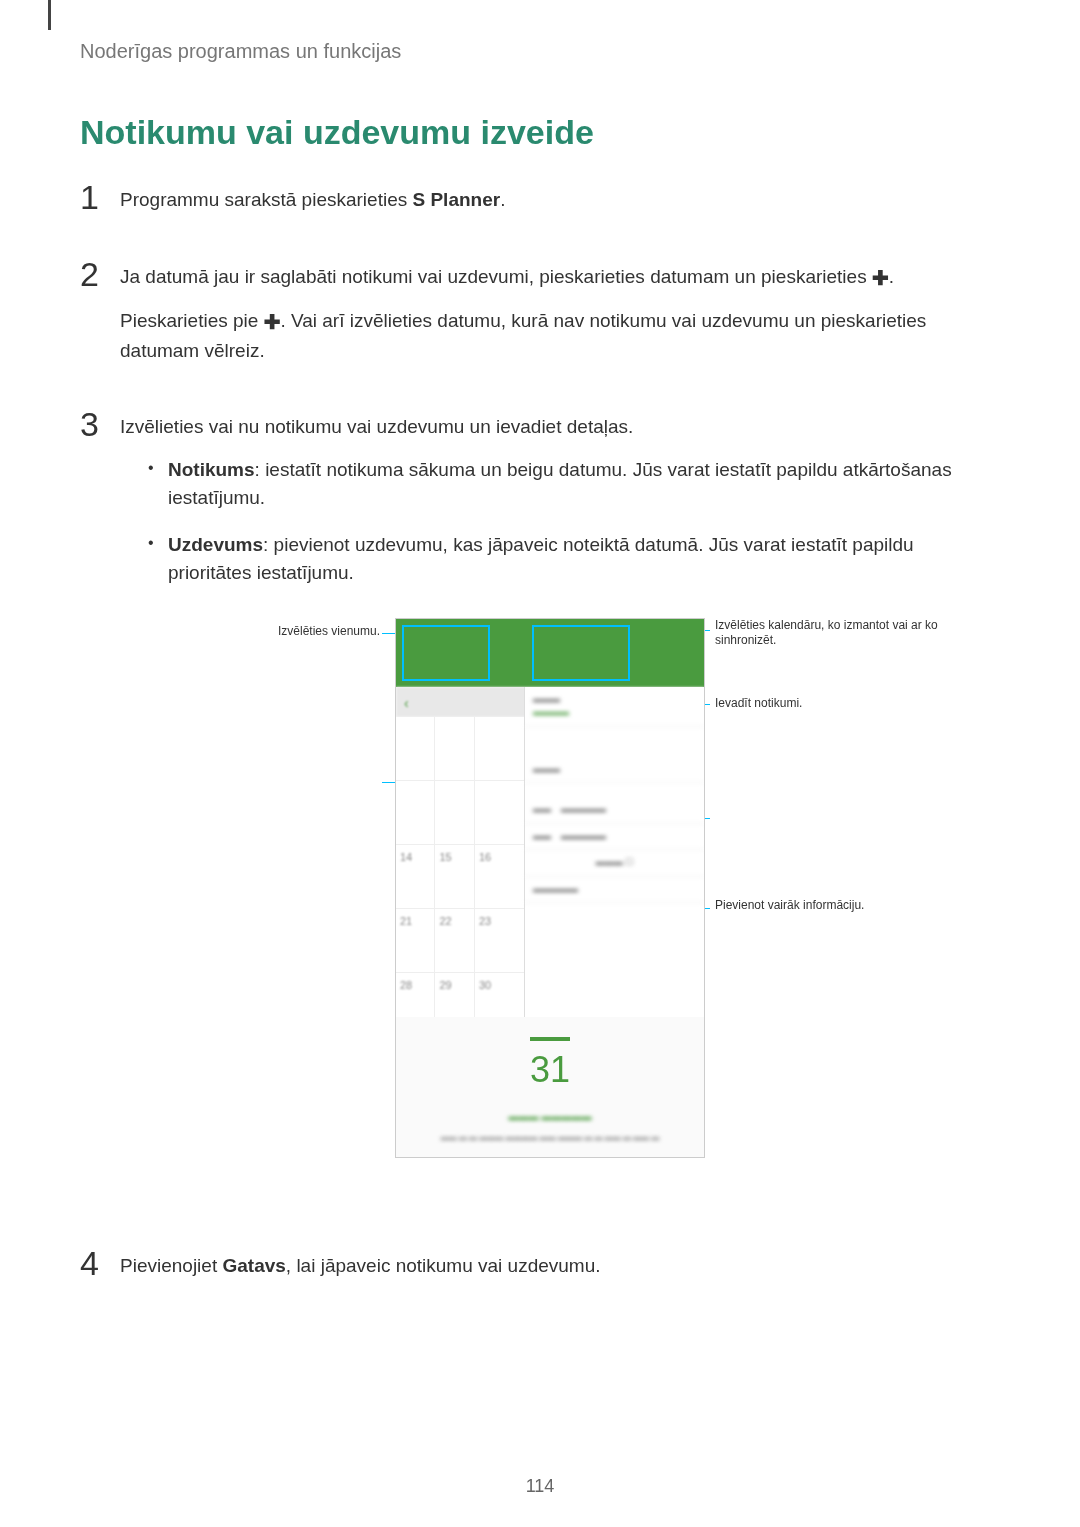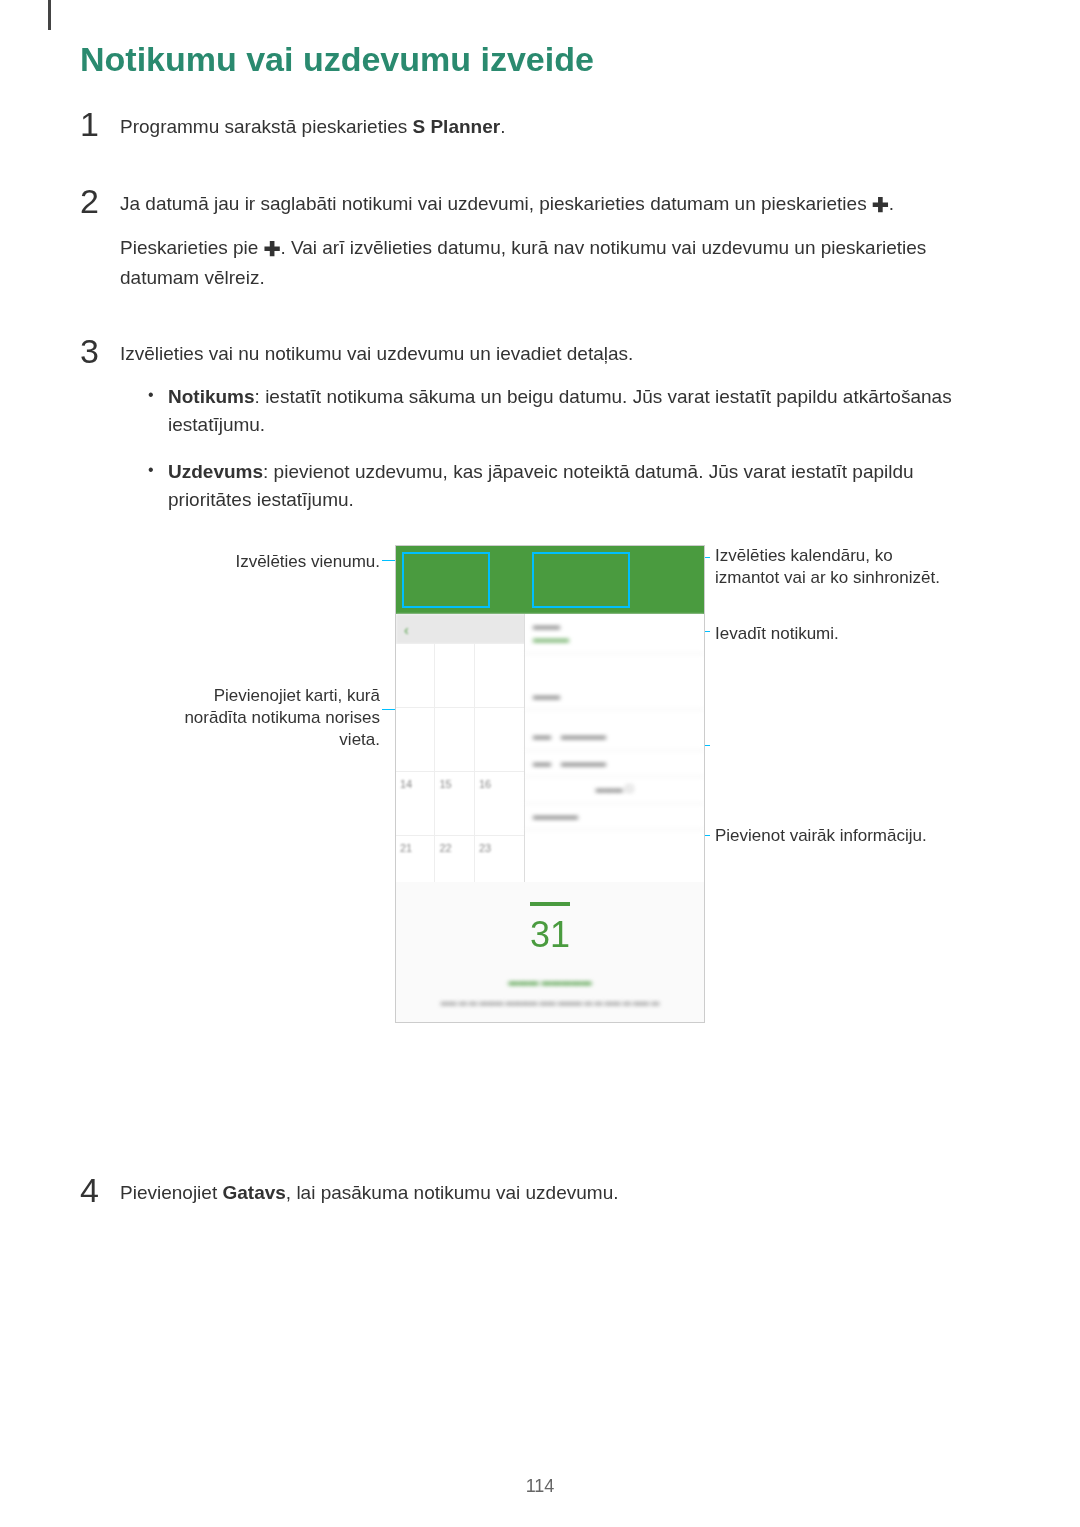--- a/index.html
+++ b/index.html
@@ -82,38 +82,38 @@
       flex: 1;
     }
     .diagram-container {
       position: relative;
       width: 780px;
       margin: 30px auto 40px auto;
       height: 560px;
     }
     .label {
       position: absolute;
-      font-size: 17px;
+      font-size: 12px;
       color: #333;
       line-height: 1.3;
     }
     .label.left {
       text-align: right;
       width: 210px;
     }
     .label.right {
       text-align: left;
       width: 230px;
     }
     .phone-screenshot {
       position: absolute;
       left: 225px;
       top: 0;
       width: 310px;
-      height: 478px;
+      height: 540px;
       border: 1px solid #ccc;
       background: #fafafa;
       overflow: hidden;
     }
     .phone-header {
       height: 68px;
       background: #4a9b3f;
       position: relative;
     }
     .tab-selector {
@@ -270,20 +270,21 @@
       font-size: 18px;
       color: #666;
     }
   </style>
 </head>
 <body>
 
 <div class="border-left"></div>
 
 <div class="page">
+  <div class="breadcrumb">Noderīgas programmas un funkcijas</div>
 
   <h1 class="main-title">Notikumu vai uzdevumu izveide</h1>
 
   <div class="step">
     <div class="step-number">1</div>
     <div class="step-body">
       <p>
         <span>Programmu sarakstā pieskarieties </span><strong>S Planner</strong><span>.</span>
       </p>
     </div>
@@ -316,21 +317,20 @@
           <div class="bullet-dot">•</div>
           <div class="bullet-text">
             <strong>Uzdevums</strong><span>: pievienot uzdevumu, kas jāpaveic noteiktā datumā. Jūs varat iestatīt papildu prioritātes iestatījumu.</span>
           </div>
         </div>
       </div>
 
       <div class="diagram-container">
 
         <div class="label left" style="left:0; top:6px;">Izvēlēties vienumu.</div>
-        <div class="label left" style="left:0; top:140px;">Pievienojiet karti, kurā norādīta notikuma norises vieta.</div>
 
         <div class="label right" style="left:545px; top:0px;">Izvēlēties kalendāru, ko izmantot vai ar ko sinhronizēt.</div>
         <div class="label right" style="left:545px; top:78px;">Ievadīt notikumi.</div>
         <div class="label right" style="left:545px; top:280px;">Pievienot vairāk informāciju.</div>
 
         <div class="connector" style="left:212px; top:15px; width:18px;"></div>
         <div class="connector" style="left:212px; top:164px; width:150px;"></div>
 
         <div class="connector" style="left:420px; top:12px; width:120px;"></div>
         <div class="connector v" style="left:420px; top:12px; height:36px;"></div>
@@ -454,19 +454,19 @@
           </div>
         </div>
       </div>
     </div>
   </div>
 
   <div class="step">
     <div class="step-number">4</div>
     <div class="step-body">
       <p>
-        <span>Pievienojiet </span><strong>Gatavs</strong><span>, lai pasākuma notikumu vai uzdevumu.</span>
+        <span>Pievienojiet </span><strong>Gatavs</strong><span>, lai jāpaveic notikumu vai uzdevumu.</span>
       </p>
     </div>
   </div>
 </div>
 
 <div class="page-number">114</div>
 
 </body></html>

